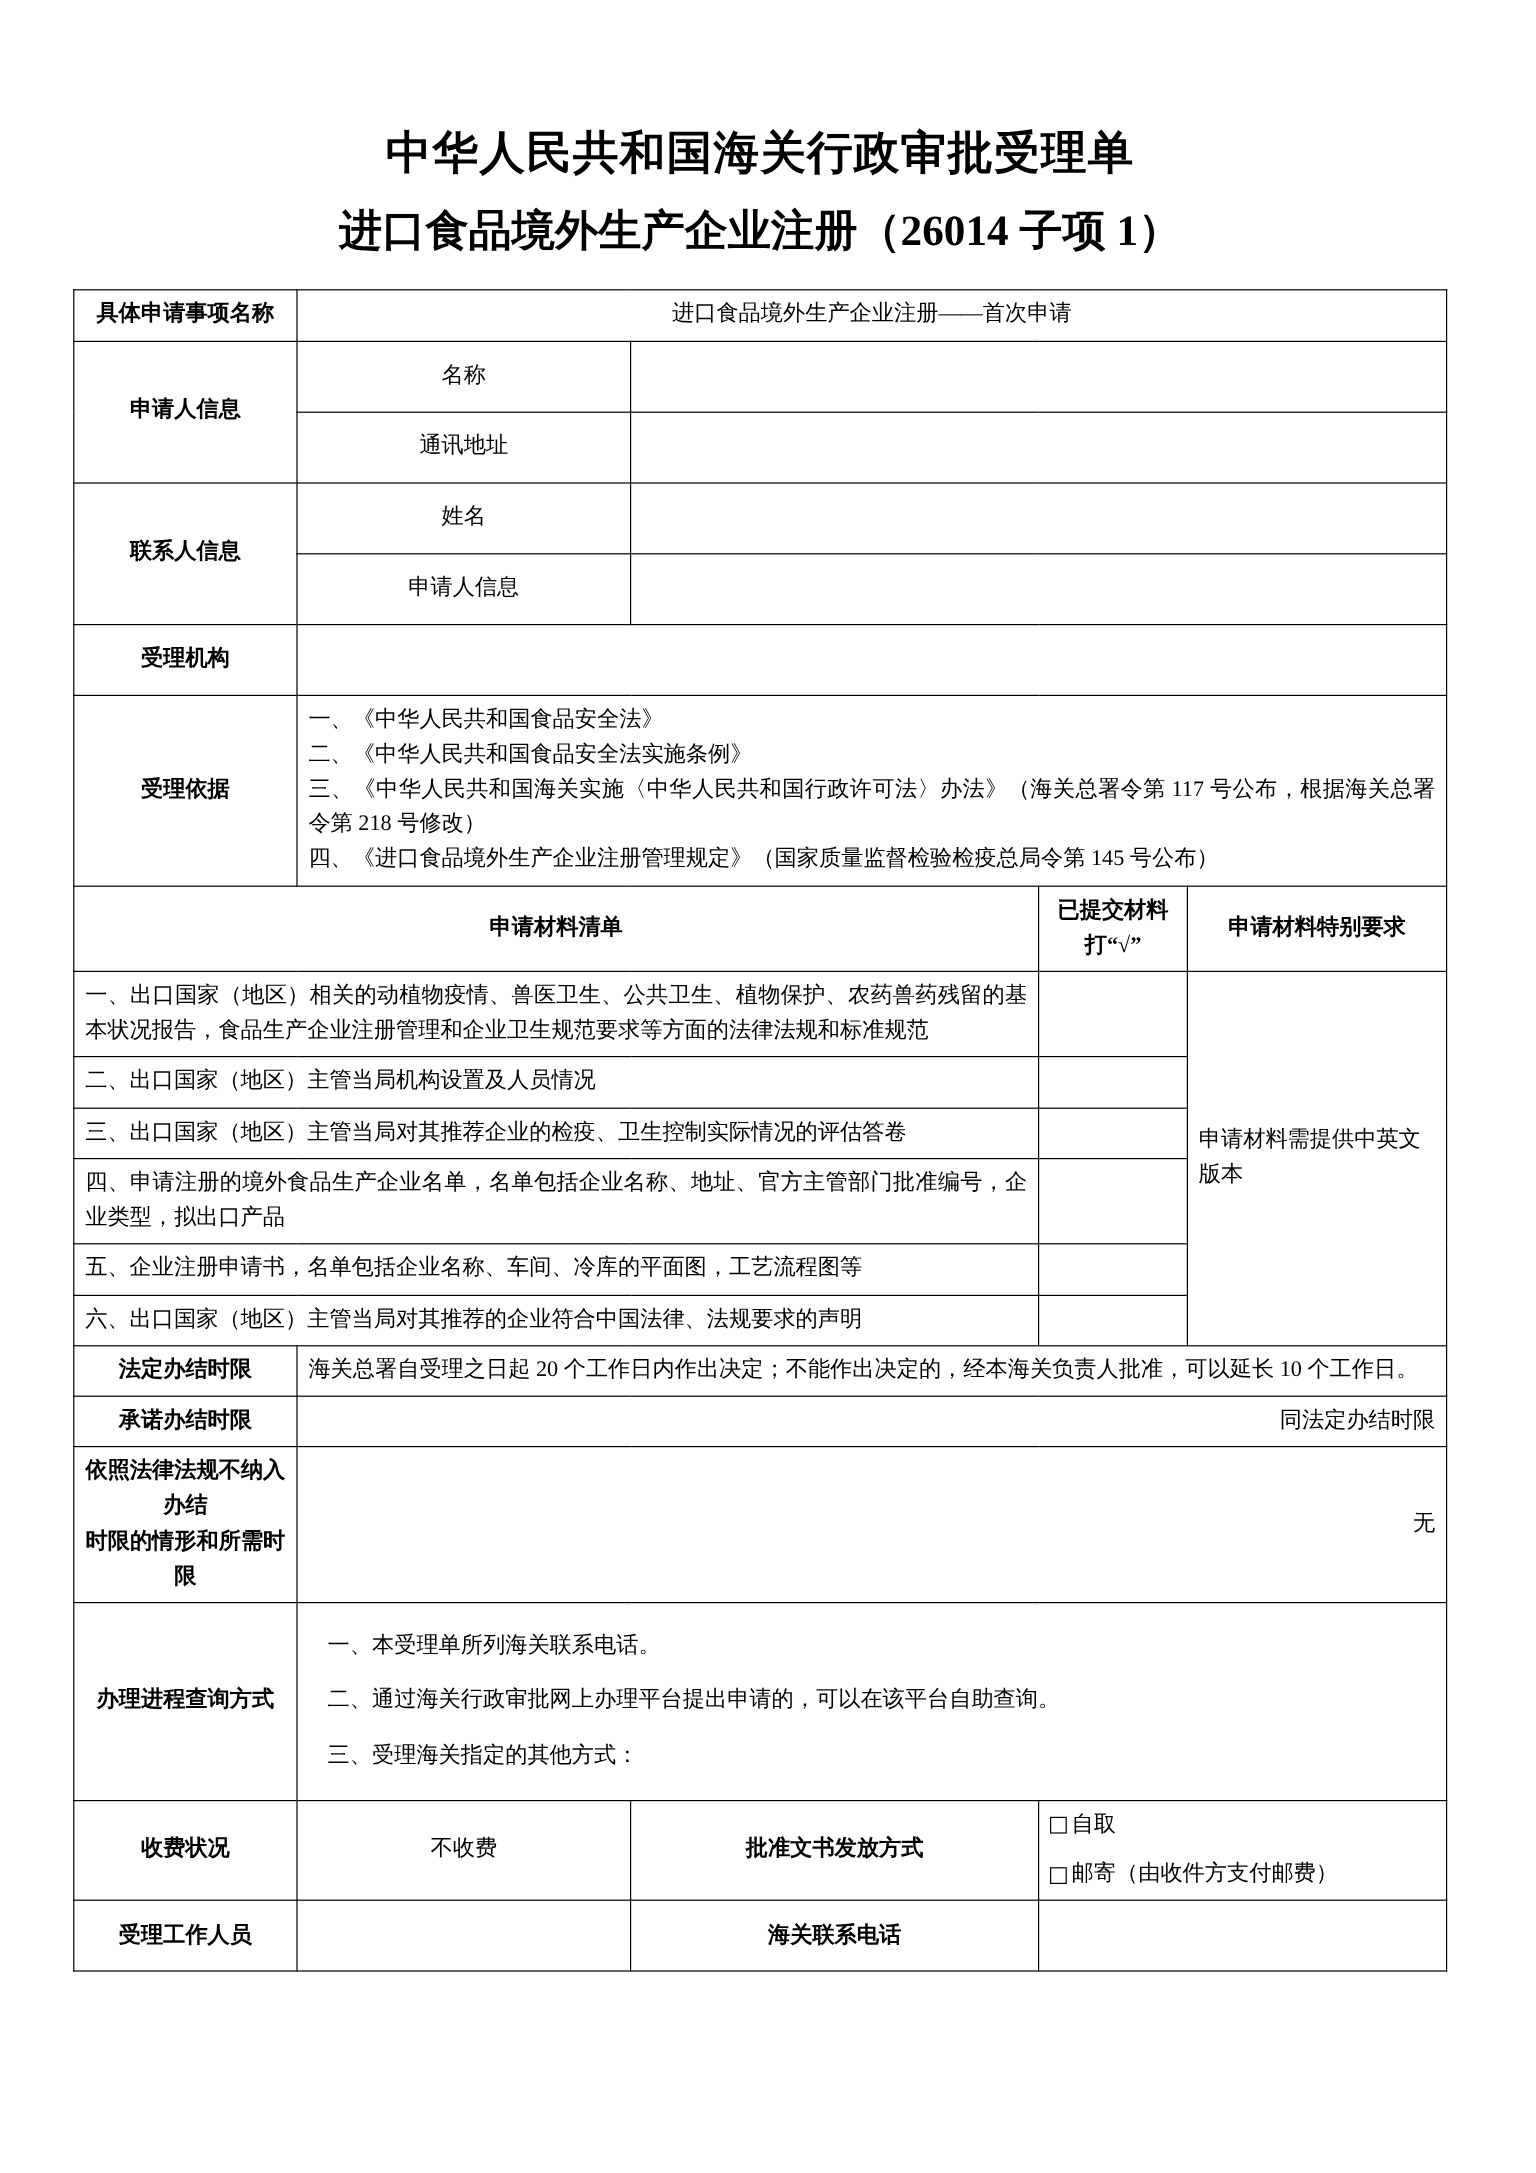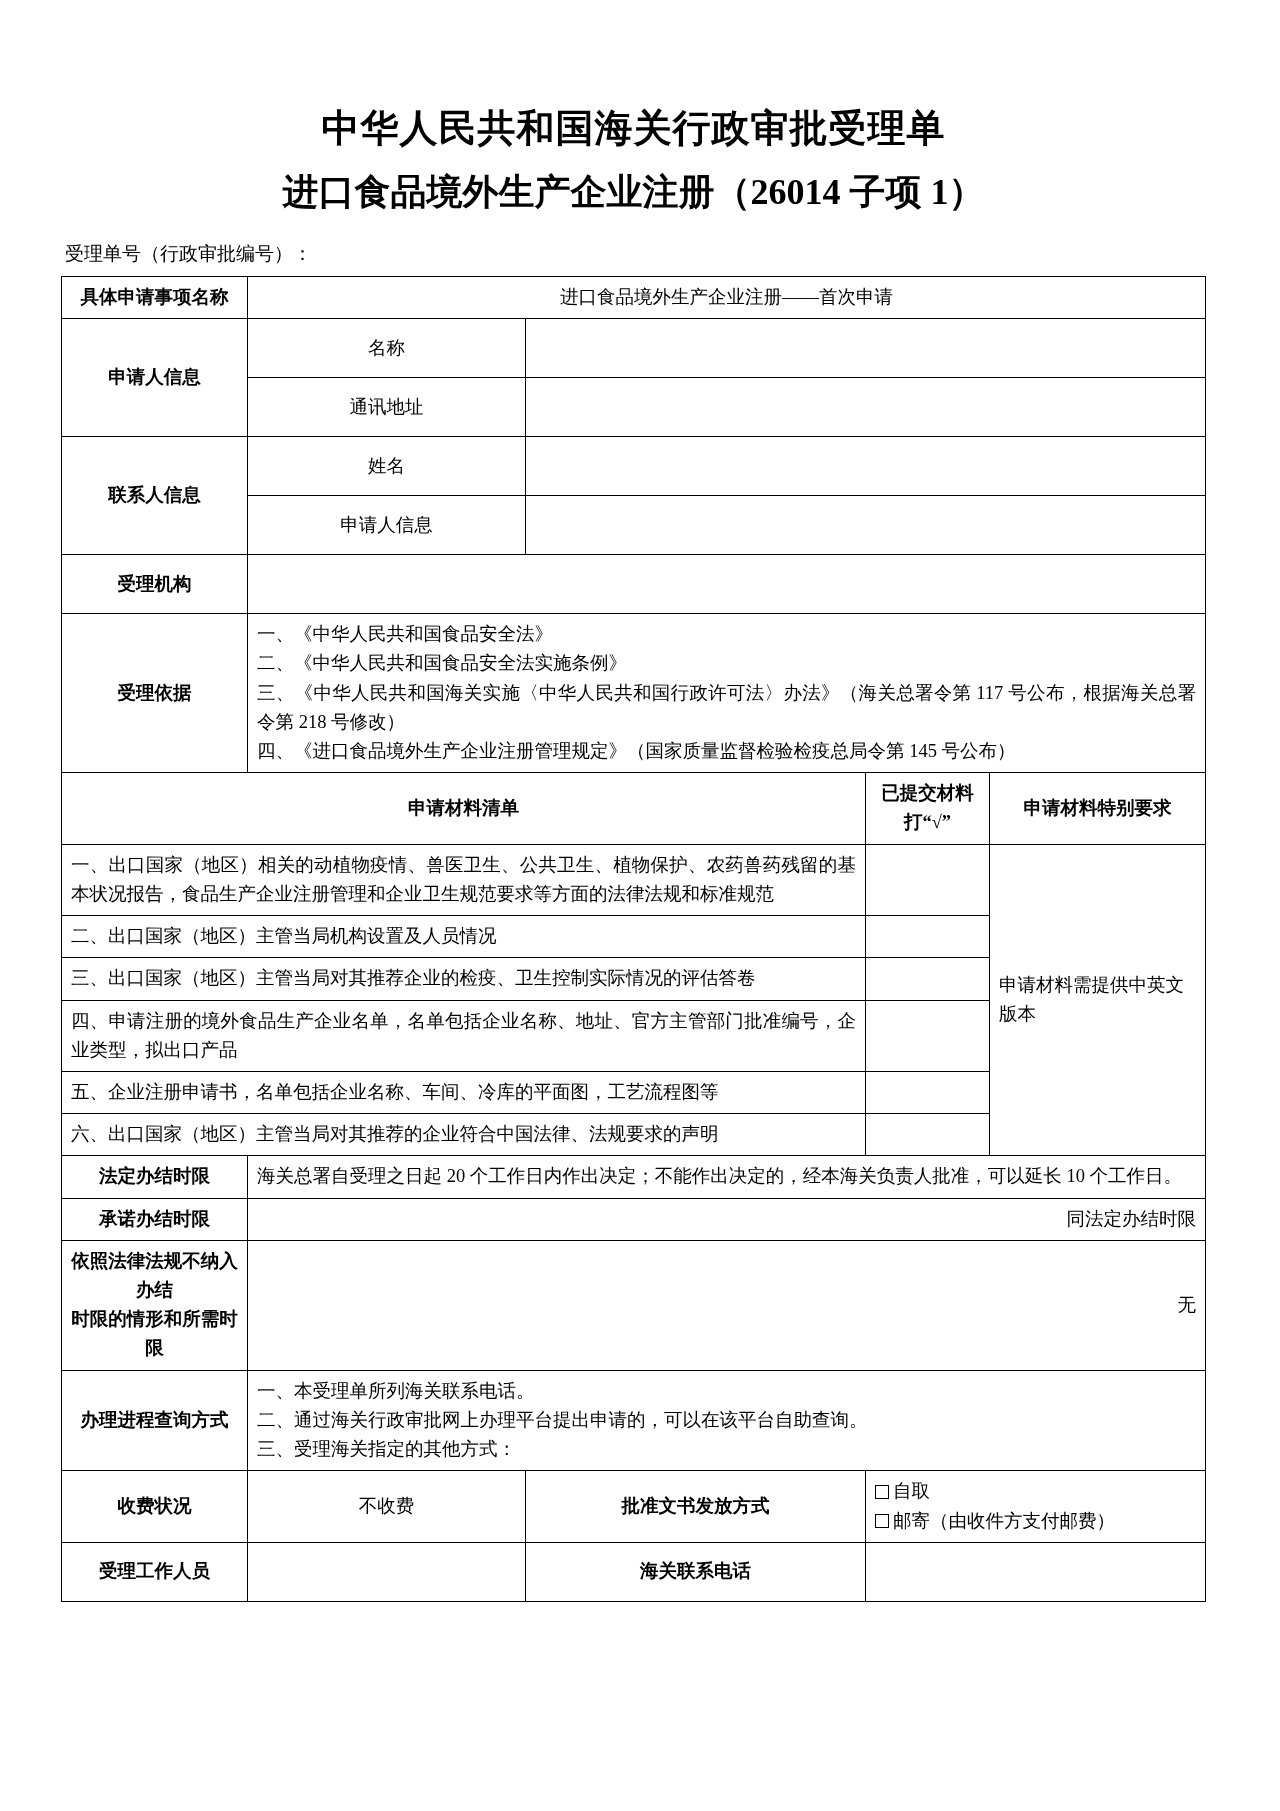--- a/index.html
+++ b/index.html
@@ -113,25 +113,25 @@
   .deadline-cell {
     text-align: justify;
     text-justify: inter-ideograph;
     line-height: 1.62;
     padding: 8px 10px;
   }
   .query-cell {
     line-height: 1.68;
     padding: 8px 10px;
   }
-  .query-cell div { margin: 0; }
+  .query-cell div { margin: 16px; }
   .checkbox-line {
     display: flex;
     align-items: center;
-    gap: 0;
+    gap: 12px;
     flex-wrap: wrap;
   }
   .cbx {
     display: inline-block;
     width: 14px;
     height: 14px;
     border: 1.4px solid #000;
     box-sizing: border-box;
     margin-right: 4px;
     vertical-align: middle;
@@ -146,21 +146,20 @@
   .col-b { width: 278px; }
 </style>
 </head>
 <body>
 
 <div class="page">
 
   <h1 class="doc-title">中华人民共和国海关行政审批受理单</h1>
   <h2 class="doc-subtitle">进口食品境外生产企业注册（26014 子项 1）</h2>
 
-  <div class="serial-line">受理单号（行政审批编号）：</div>
 
   <table class="form">
     <colgroup>
       <col class="col-a">
       <col class="col-b">
       <col>
       <col class="check-col">
       <col class="req-col">
     </colgroup>
 

